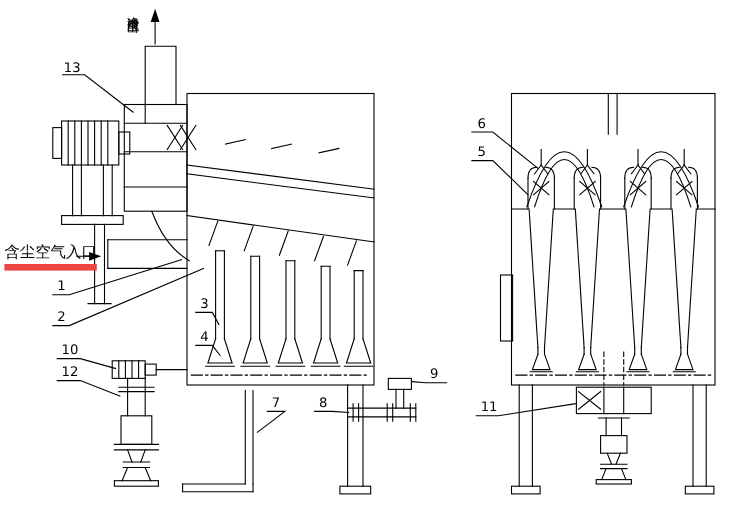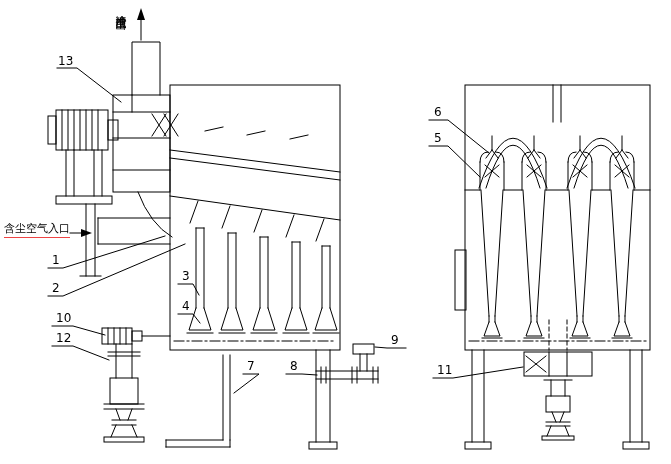--- a/index.html
+++ b/index.html
@@ -12,22 +12,22 @@
   }
   .canvas svg{position:absolute;left:0;top:0;}
   .num{font:12px "DejaVu Sans",sans-serif;fill:#000;}
   .v-label{
     position:absolute;left:112px;top:6px;
     writing-mode:vertical-rl;text-orientation:upright;
     font-size:11px;letter-spacing:1px;color:#000;
   }
   .h-label{
     position:absolute;left:4px;top:221px;
-    font-size:11px;color:#000;
-    border-bottom:1px solid #ef4444;padding-bottom:1px;
+    font-size:14px;color:#000;
+    border-bottom:6px solid #ef4444;padding-bottom:1px;
   }
 </style>
 </head>
 <body>
 
 <div class="canvas">
 <svg width="671" height="464" viewBox="0 0 671 464">
   <g stroke="#000" stroke-width="1" fill="none" stroke-linecap="square">
 
     <g>

